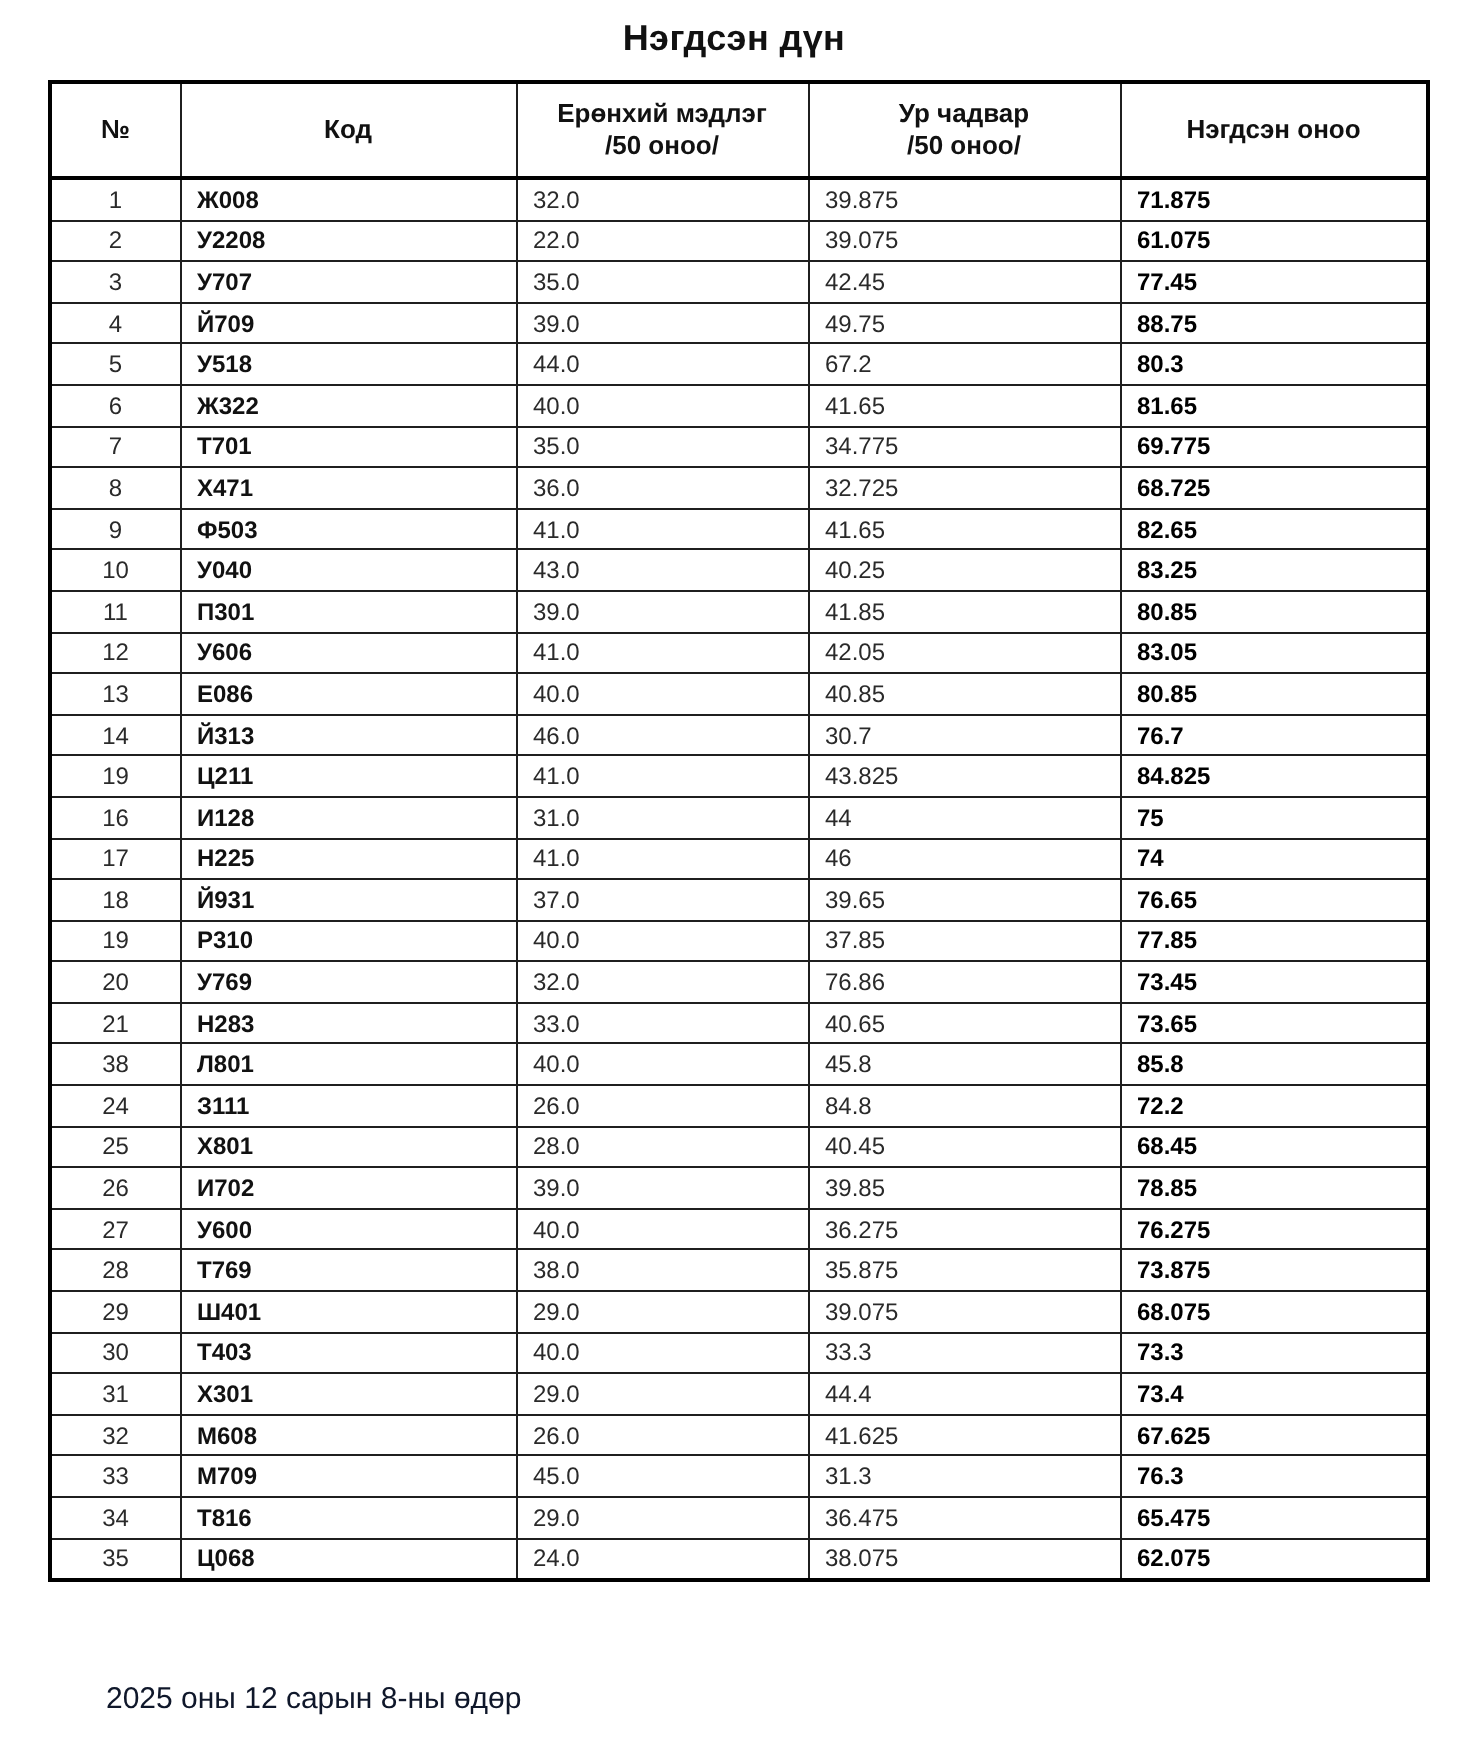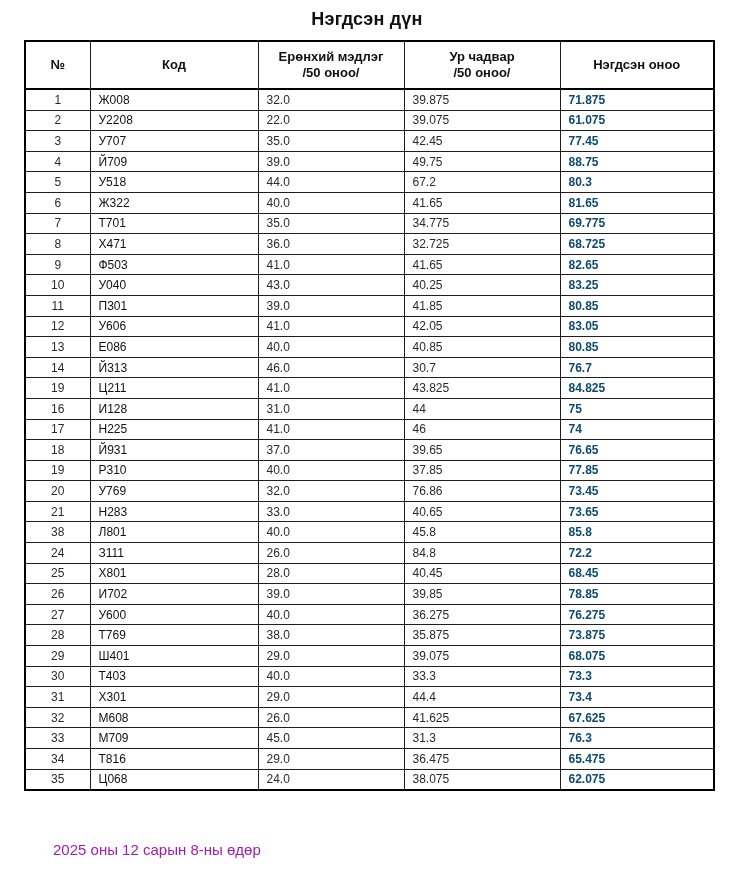--- a/index.html
+++ b/index.html
@@ -56,33 +56,33 @@
     font-size: 12px;
     vertical-align: middle;
     padding: 0 2px 0 8px;
     color: #2a2a2a;
   }
   .results-table td.cell-num {
     text-align: center;
     padding: 0;
   }
   .results-table td.cell-code {
-    font-weight: normal;
+    font-weight: bold;
     color: #111111;
   }
   .results-table td.cell-total {
     font-weight: bold;
-    color: #0c4a6e;
+    color: #000000;
   }
   .footer-date {
     position: absolute;
     left: 53px;
     top: 841px;
     font-size: 15px;
-    color: #a21caf;
+    color: #0f172a;
   }
 </style>
 </head>
 <body>
 
 <div class="page">
   <h1 class="title">Нэгдсэн дүн</h1>
 
   <table class="results-table">
     <colgroup>

